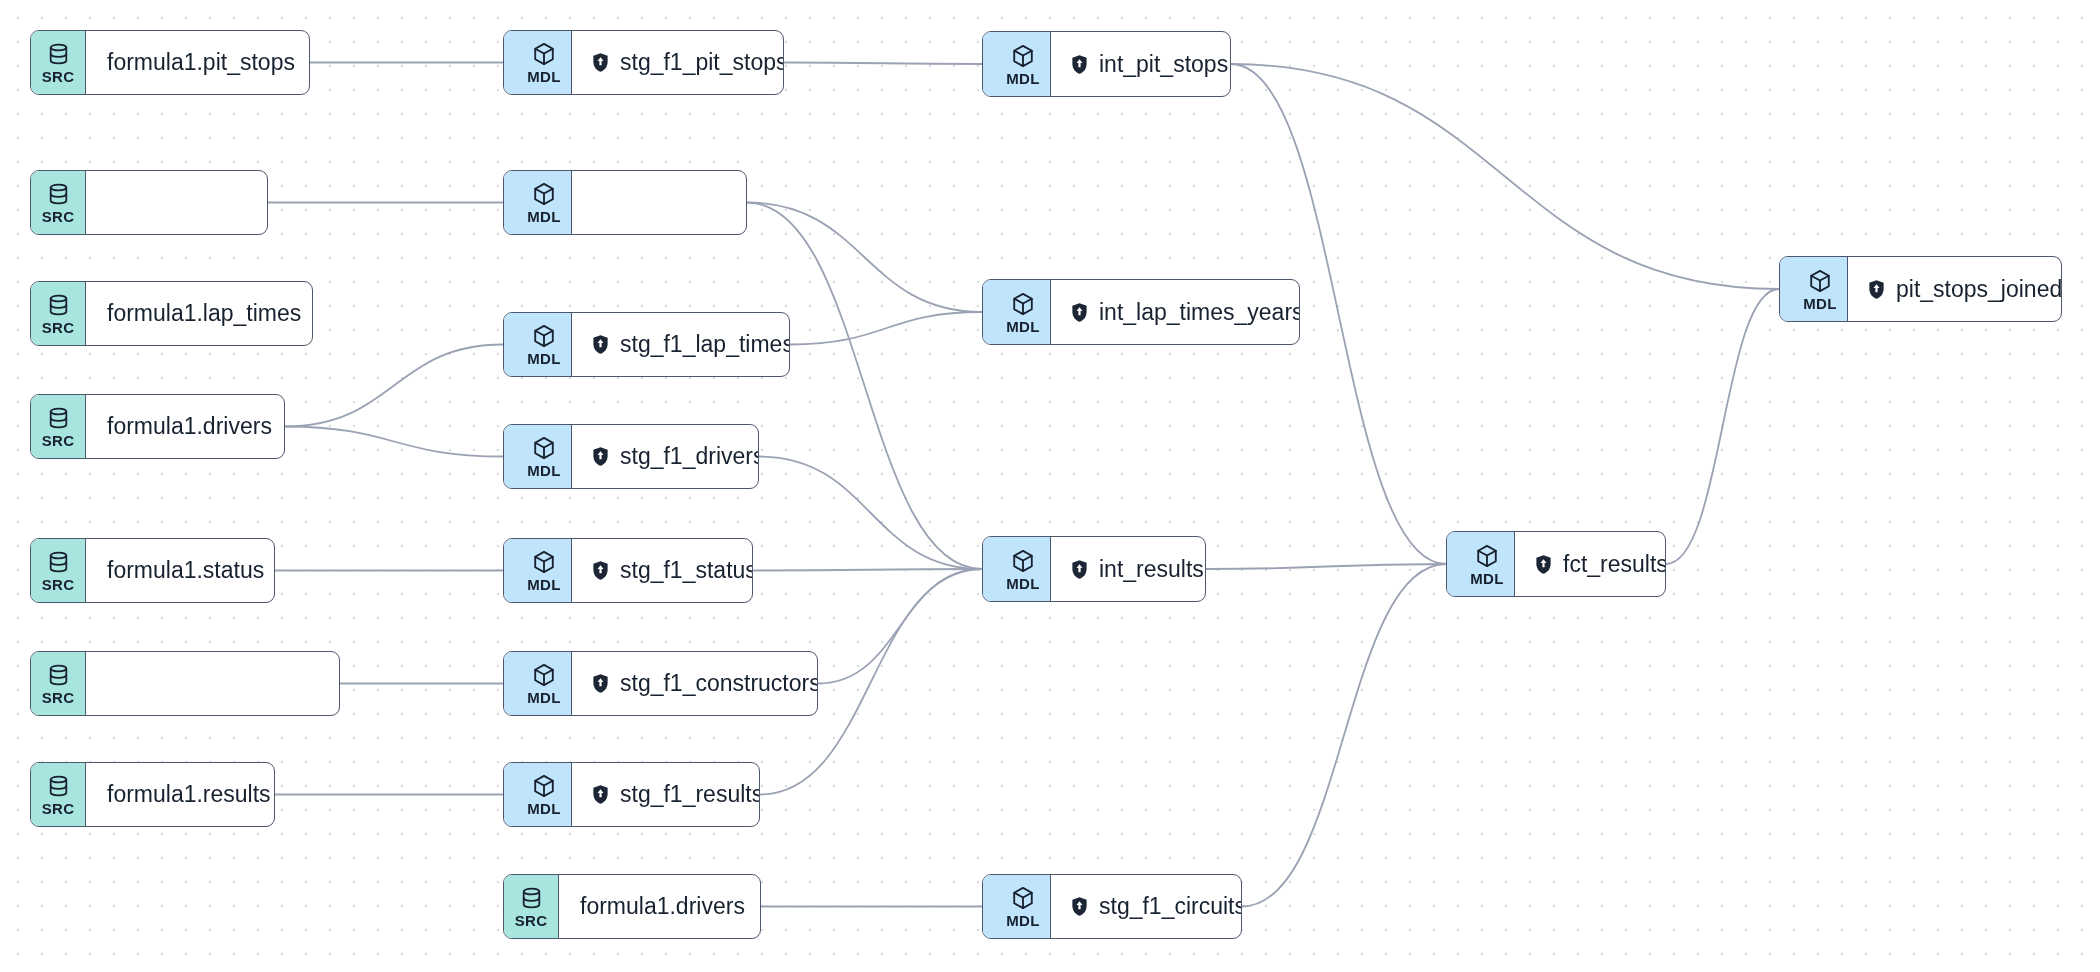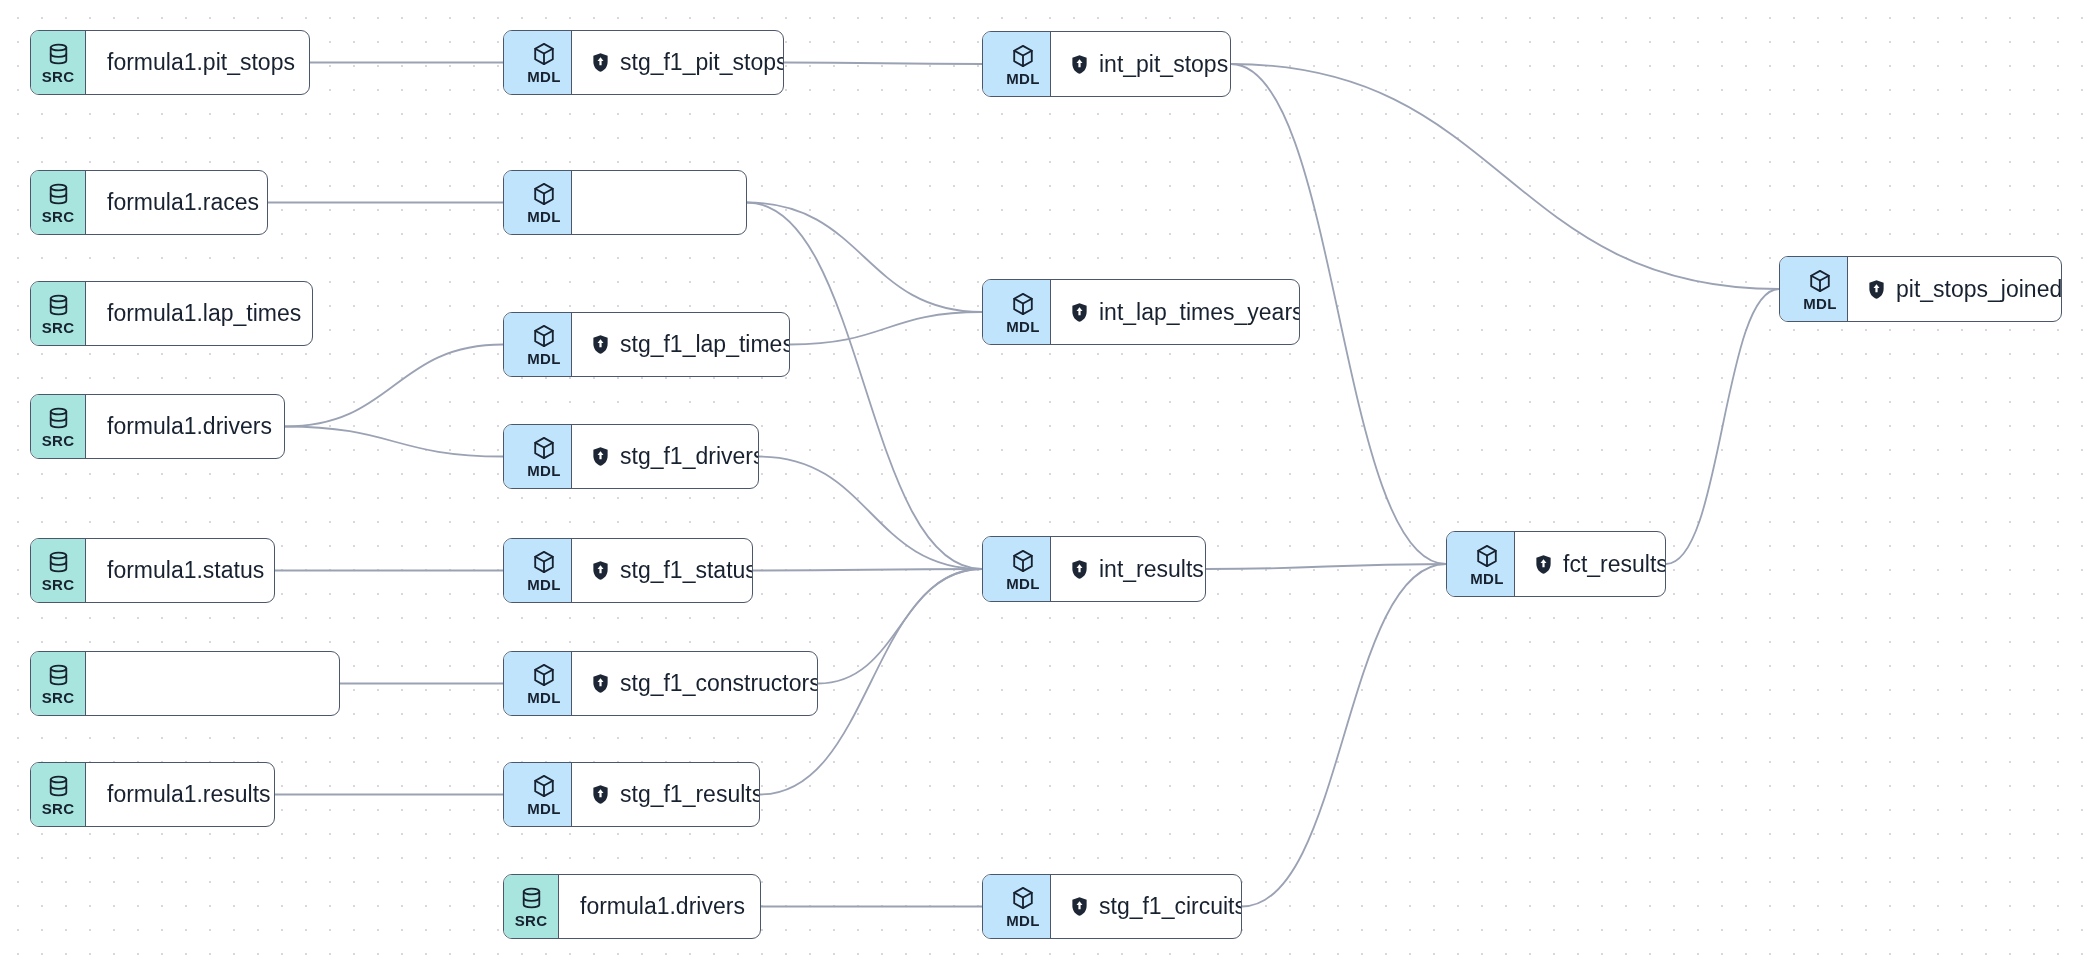--- a/index.html
+++ b/index.html
@@ -106,23 +106,20 @@
     </div>
     <div class="node source" style="left: 30px; top: 170px; width: 238px; height: 65px;">
       <div class="band">
         <svg class="icon" width="25" height="25" viewBox="0 0 24 24" fill="none" stroke="#17212f" stroke-width="1.7" stroke-linecap="round" stroke-linejoin="round">
           <ellipse cx="12" cy="5.3" rx="7.5" ry="2.8"></ellipse>
           <path d="M4.5 5.3v6.2c0 1.55 3.36 2.8 7.5 2.8s7.5-1.25 7.5-2.8V5.3"></path>
           <path d="M4.5 11.5v6.2c0 1.55 3.36 2.8 7.5 2.8s7.5-1.25 7.5-2.8v-6.2"></path>
         </svg>
         <span class="band-label">SRC</span>
       </div>
-      <div class="body">
-        <span class="label">formula1.races</span>
-      </div>
     </div>
     <div class="node model" style="left: 503px; top: 170px; width: 244px; height: 65px;">
       <div class="band">
         <svg class="icon" width="26" height="26" viewBox="0 0 24 24" fill="none" stroke="#17212f" stroke-width="1.7" stroke-linecap="round" stroke-linejoin="round">
           <path d="M12 2.7 20.1 7.1 V16.9 L12 21.3 3.9 16.9 V7.1 Z"></path>
           <path d="M3.9 7.1 12 11.6 20.1 7.1"></path>
           <path d="M12 11.6 V21.3"></path>
         </svg>
         <span class="band-label">MDL</span>
       </div>

